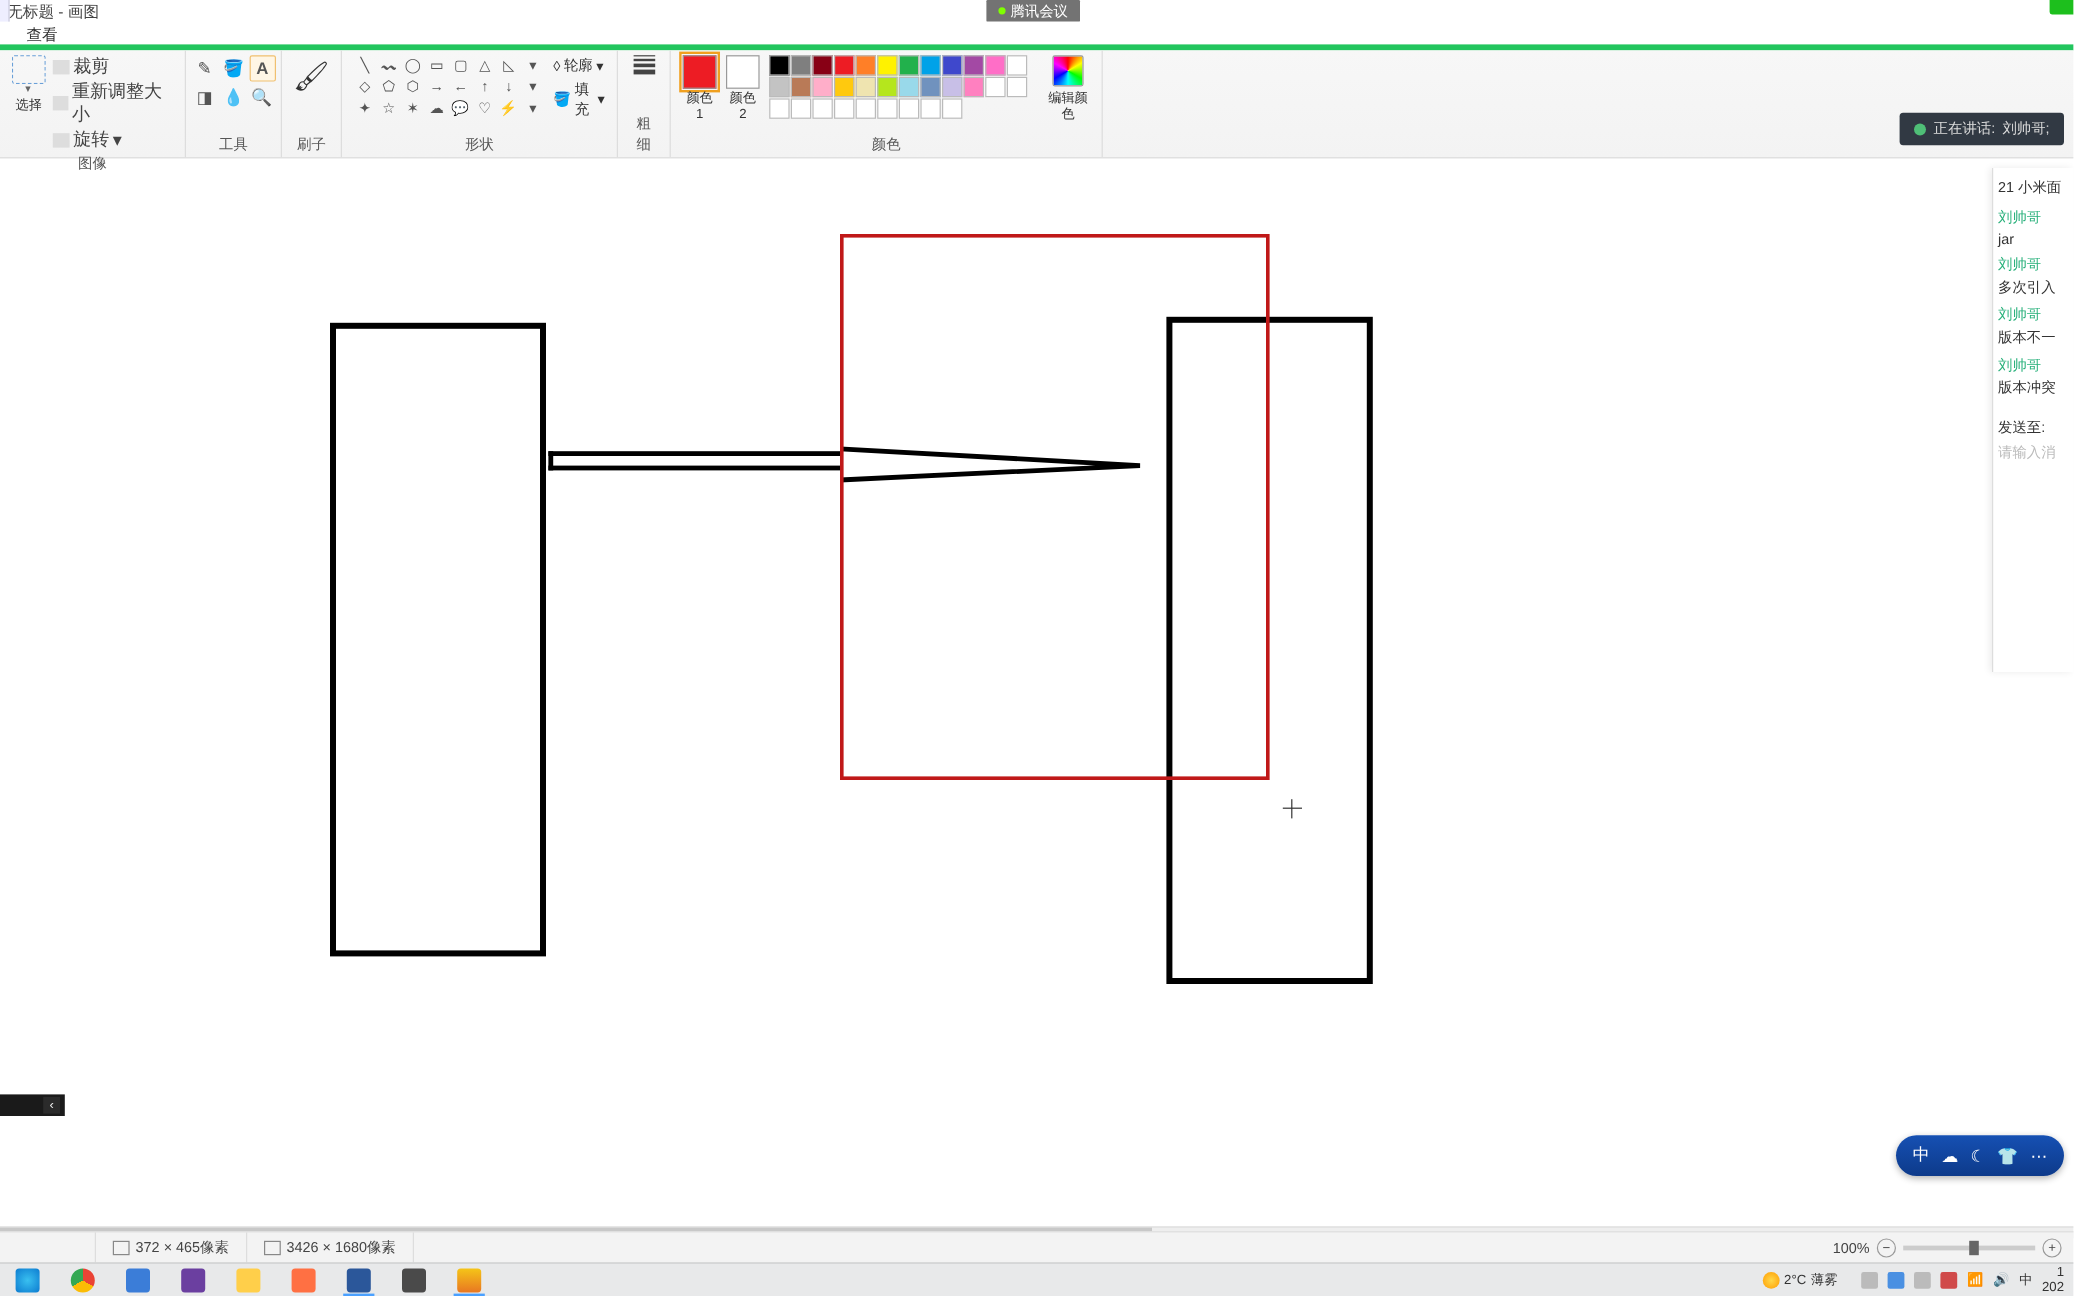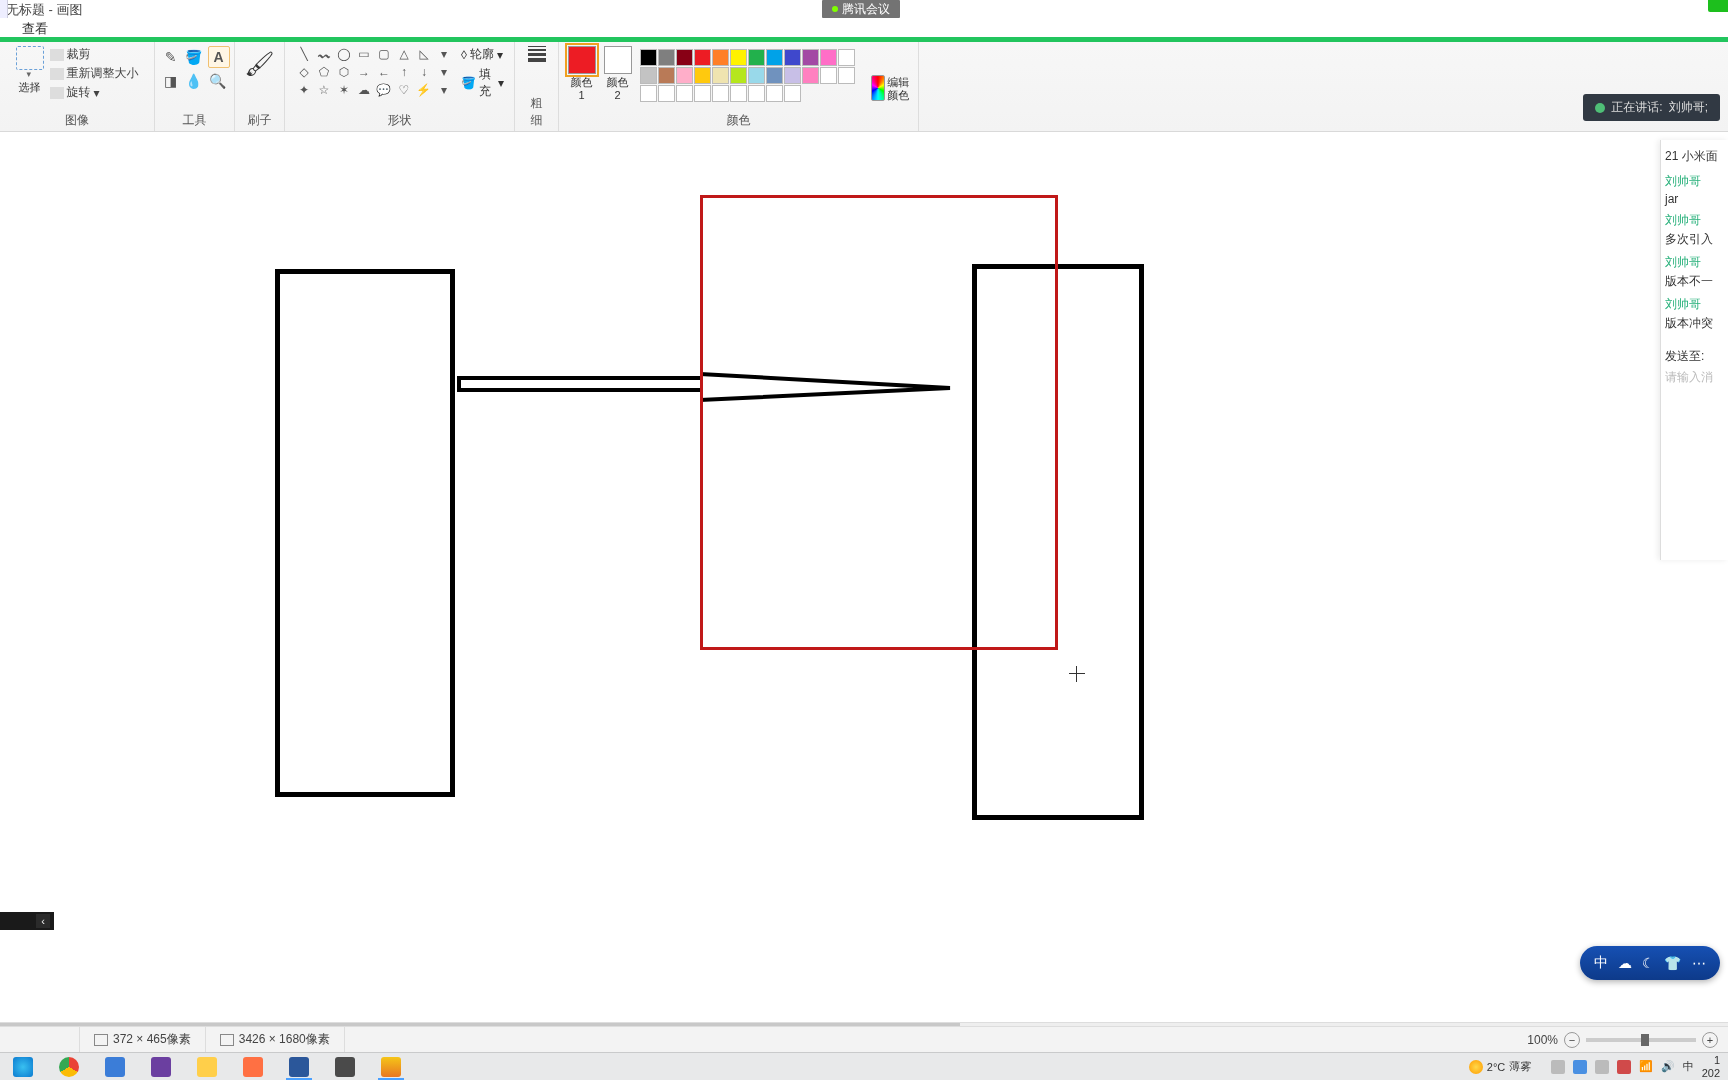--- a/index.html
+++ b/index.html
@@ -18,52 +18,52 @@
 .menubar span { padding:2px 10px; }
 
 
 .ribbon { height:90px; background:linear-gradient(#f7f7f7,#f3f3f3); border-bottom:1px solid #d9d9d9; display:flex; position:relative; }
 .group { border-right:1px solid #ddd; padding:4px 10px 0 10px; display:flex; flex-direction:column; align-items:center; justify-content:space-between; height:100%; }
 .group-label { font-size:12px; color:#555; text-align:center; padding:2px 0; }
 
 .sel-tool { display:flex; gap:6px; }
 .sel-box { width:28px; height:24px; border:1px dashed #6aa0d8; position:relative; border-radius:2px; }
 .sel-box::after { content:"▾"; position:absolute; bottom:-10px; left:10px; font-size:9px; color:#666; }
-.image-opts { display:flex; flex-direction:column; gap:2px; font-size:12px; color:#444; }
+.image-opts { display:flex; flex-direction:column; gap:2px; font-size:15px; color:#444; }
 .image-opts div { display:flex; align-items:center; gap:3px; }
 .mini-ico { width:14px; height:12px; background:#ddd; display:inline-block; }
 
 .tools-grid { display:grid; grid-template-columns:repeat(3,22px); grid-template-rows:repeat(2,22px); gap:2px; }
 .tool { width:22px; height:22px; display:flex; align-items:center; justify-content:center; border:1px solid transparent; font-size:14px; color:#555; border-radius:2px; }
 .tool.active { border-color:#f0c070; background:#fff6e5; }
 
 .brush-big { width:32px; height:36px; display:flex; align-items:center; justify-content:center; font-size:24px; }
 .brush-wrap { display:flex; flex-direction:column; align-items:center; }
 
 .shapes-grid { display:grid; grid-template-columns:repeat(8,18px); grid-template-rows:repeat(3,16px); gap:2px; }
 .shape { width:18px; height:16px; display:flex; align-items:center; justify-content:center; font-size:12px; color:#555; }
 .shapes-right { display:flex; flex-direction:column; gap:3px; font-size:12px; margin-left:8px; }
 .shapes-right div { display:flex; align-items:center; gap:3px; }
 
 .thickness { width:22px; display:flex; flex-direction:column; gap:2px; align-items:center; }
 .thk { width:18px; background:#444; }
 .thk1 { height:1px; } .thk2 { height:2px; } .thk3 { height:3px; } .thk4 { height:4px; }
 
-.color-main { display:flex; gap:8px; align-items:flex-end; }
+.color-main { display:flex; gap:8px; align-items:flex-start; }
 .color-box { display:flex; flex-direction:column; align-items:center; }
 .color-swatch { width:28px; height:28px; border:1px solid #999; }
 .color-swatch.sel { outline:2px solid #f0a020; outline-offset:1px; }
 .swatch-r { background:#ed1c24; }
 .swatch-w { background:#fff; }
 .color-lbl { font-size:11px; text-align:center; line-height:1.2; margin-top:2px; }
 
 .palette { display:grid; grid-template-columns:repeat(12,17px); grid-template-rows:repeat(3,17px); gap:1px; }
 .pc { width:17px; height:17px; border:1px solid #bbb; }
 
-.edit-colors { display:flex; flex-direction:row; align-items:center; gap:2px; margin-left:8px; }
+.edit-colors { display:flex; flex-direction:column; align-items:center; gap:2px; margin-left:8px; }
 .rainbow { width:26px; height:26px; background:conic-gradient(red,yellow,lime,cyan,blue,magenta,red); border-radius:2px; border:1px solid #999; }
 
 .paint3d { display:flex; flex-direction:column; align-items:center; gap:2px; margin-left:10px; }
 .p3d-ico { width:26px; height:26px; background:radial-gradient(circle at 30% 30%,#b8e0ff,#6eb5ff 60%,#3a88d6); border-radius:50%; }
 
 .speaking-pill { position:absolute; right:8px; top:52px; background:#313943; color:#ddd; font-size:12px; padding:5px 12px; border-radius:3px; display:flex; align-items:center; gap:6px; }
 .mic-dot { width:10px; height:10px; background:#4fbf77; border-radius:50%; }
 
 
 .canvas-area { position:absolute; left:0; top:155px; right:0; bottom:54px; background:#fff; }

